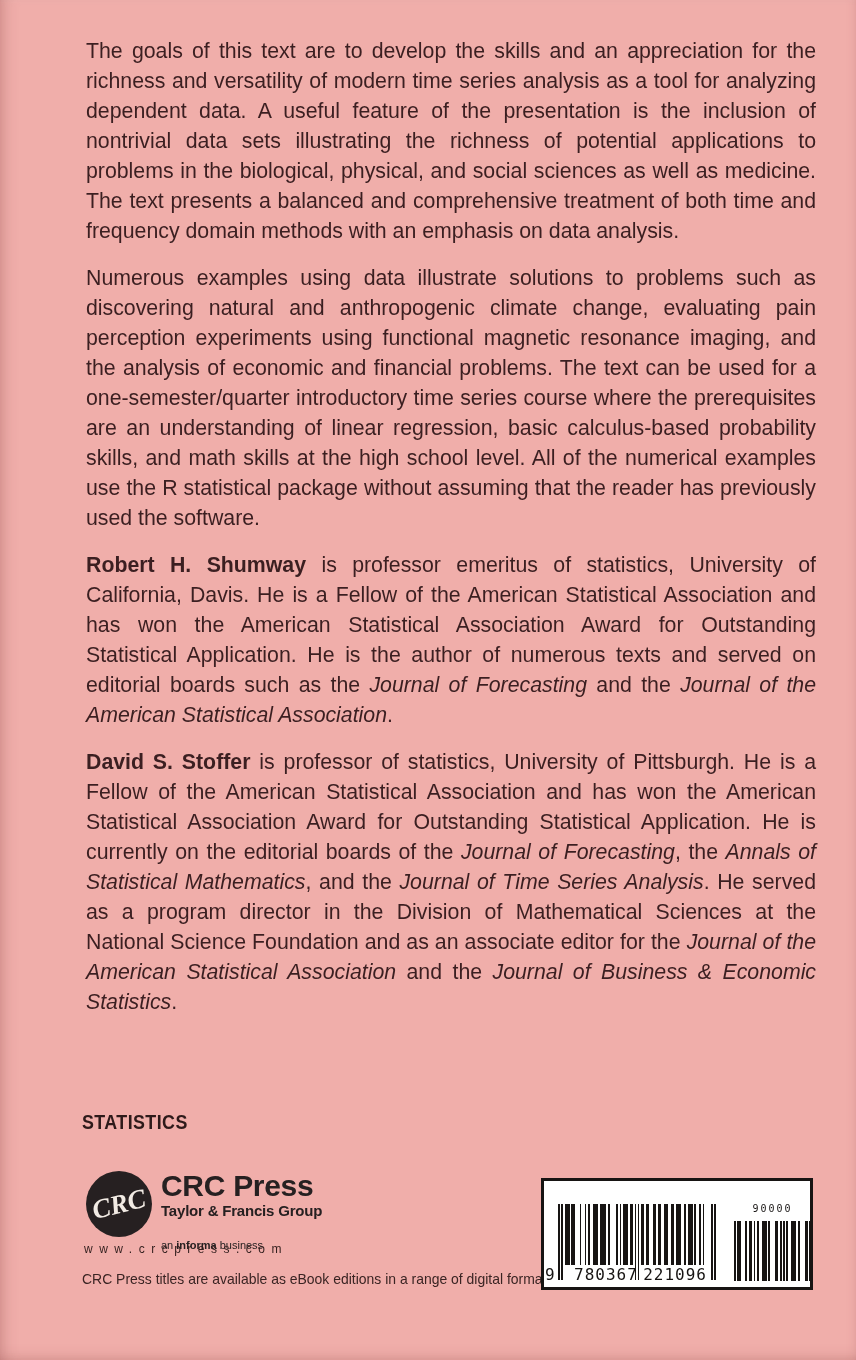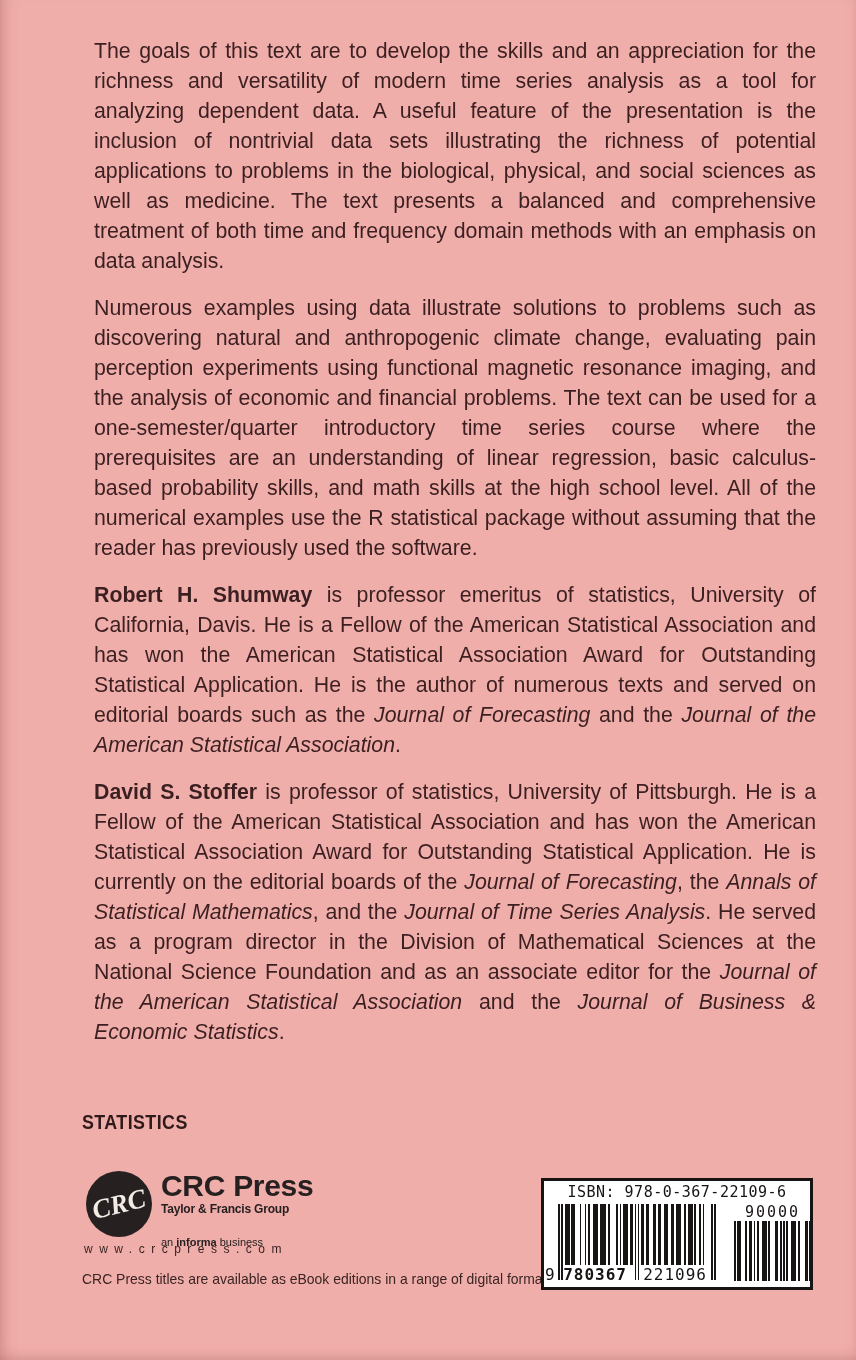--- a/index.html
+++ b/index.html
@@ -12,41 +12,41 @@
     content:"";position:absolute;inset:0;pointer-events:none;z-index:5;
     box-shadow:inset 14px 0 16px -12px rgba(120,50,50,.30),
                inset -8px 0 12px -9px rgba(120,50,50,.14),
                inset 0 -12px 14px -10px rgba(120,50,50,.22),
                inset 0 8px 10px -9px rgba(255,255,255,.12);
   }
   .copy{
     position:absolute;left:82px;top:36px;width:734px;
     color:#3b1f21;font-size:21.3px;line-height:30px;text-align:justify;
   }
-  .copy p{margin:0 0 17px 12px;}
+  .copy p{margin:0 0 17px 4px;}
   .copy .b{font-weight:700;}
   .copy .i{font-style:italic;}
   .category{
     position:absolute;left:82px;top:1110px;
     color:#2e1a1a;font-size:21px;font-weight:700;letter-spacing:.5px;
     transform:scaleX(.85);transform-origin:left center;
   }
   
   .crc-circle{
     position:absolute;left:86px;top:1171px;width:66px;height:66px;
     border-radius:50%;background:#262021;
     display:flex;align-items:center;justify-content:center;
   }
   .crc-circle span{
     color:#f2ebe4;font-family:"Liberation Serif",serif;font-style:italic;
     font-weight:700;font-size:27px;transform:rotate(-14deg);
   }
   .logo-text{position:absolute;left:161px;top:1172px;color:#262021;}
   .crc-name{font-size:30px;font-weight:700;line-height:27px;letter-spacing:-.3px;}
-  .tf-group{font-size:12px;font-weight:700;margin-top:3px;letter-spacing:-.2px;}
+  .tf-group{font-size:15px;font-weight:700;margin-top:3px;letter-spacing:-.2px;}
   .informa{font-size:11px;margin-top:20px;}
   .informa .b{font-weight:700;}
   .website{
     position:absolute;left:84px;top:1242px;
     font-size:12px;letter-spacing:6.5px;color:#331f1e;
   }
   .ebook-note{
     position:absolute;left:82px;top:1270px;font-size:15px;color:#3a2423;
     transform:scaleX(.93);transform-origin:left center;white-space:nowrap;
   }
@@ -60,25 +60,25 @@
   .isbn-label{
     position:absolute;top:2px;left:0;right:0;text-align:center;
     font-size:15px;letter-spacing:.5px;
   }
   #ean13{position:absolute;left:14px;top:23px;}
   #ean5{position:absolute;left:190px;top:40px;}
   .barcode-box svg rect{fill:#171413;}
   .barcode-box svg{shape-rendering:crispEdges;}
   .hr{position:absolute;top:84px;font-size:16px;letter-spacing:1px;}
   .hr-first{left:1px;}
-  .hr-g1{left:17px;width:66px;text-align:right;font-weight:bold;}
+  .hr-g1{left:30px;width:66px;text-align:left;}
   .hr-g2{left:97px;width:66px;text-align:right;}
   .supp-label{
     position:absolute;left:190px;top:22px;width:77px;text-align:center;
-    font-size:15px;letter-spacing:2px;
+    font-size:10px;letter-spacing:2px;
   }
 </style>
 </head>
 <body>
 
 <div class="page">
 
   <main class="copy">
     <p><span>The goals of this text are to develop the skills and an appreciation for the richness and versatility of modern time series analysis as a tool for analyzing dependent data. A useful feature of the presentation is the inclusion of nontrivial data sets illustrating the richness of potential applications to problems in the biological, physical, and social sciences as well as medicine. The text presents a balanced and comprehensive treatment of both time and frequency domain methods with an emphasis on data analysis.</span></p>
     <p><span>Numerous examples using data illustrate solutions to problems such as discovering natural and anthropogenic climate change, evaluating pain perception experiments using functional magnetic resonance imaging, and the analysis of economic and financial problems. The text can be used for a one-semester/quarter introductory time series course where the prerequisites are an understanding of linear regression, basic calculus-based probability skills, and math skills at the high school level. All of the numerical examples use the R statistical package without assuming that the reader has previously used the software.</span></p>
@@ -93,21 +93,20 @@
   </div>
   <div class="logo-text">
     <div class="crc-name">CRC Press</div>
     <div class="tf-group">Taylor &amp; Francis Group</div>
     <div class="informa"><span>an </span><span class="b">informa</span><span> business</span></div>
   </div>
   <div class="website">www.crcpress.com</div>
   <div class="ebook-note">CRC Press titles are available as eBook editions in a range of digital formats</div>
 
   <div class="barcode-box">
-    <div class="isbn-label mono">ISBN: 978-0-367-22109-6</div>
     <svg id="ean13" width="158" height="76">
         <rect x="0.00" y="0" width="1.66" height="76"></rect>
         <rect x="3.33" y="0" width="1.66" height="76"></rect>
         <rect x="6.65" y="0" width="1.66" height="61"></rect>
         <rect x="8.31" y="0" width="1.66" height="61"></rect>
         <rect x="9.98" y="0" width="1.66" height="61"></rect>
         <rect x="13.30" y="0" width="1.66" height="61"></rect>
         <rect x="14.97" y="0" width="1.66" height="61"></rect>
         <rect x="21.62" y="0" width="1.66" height="61"></rect>
         <rect x="26.61" y="0" width="1.66" height="61"></rect>

